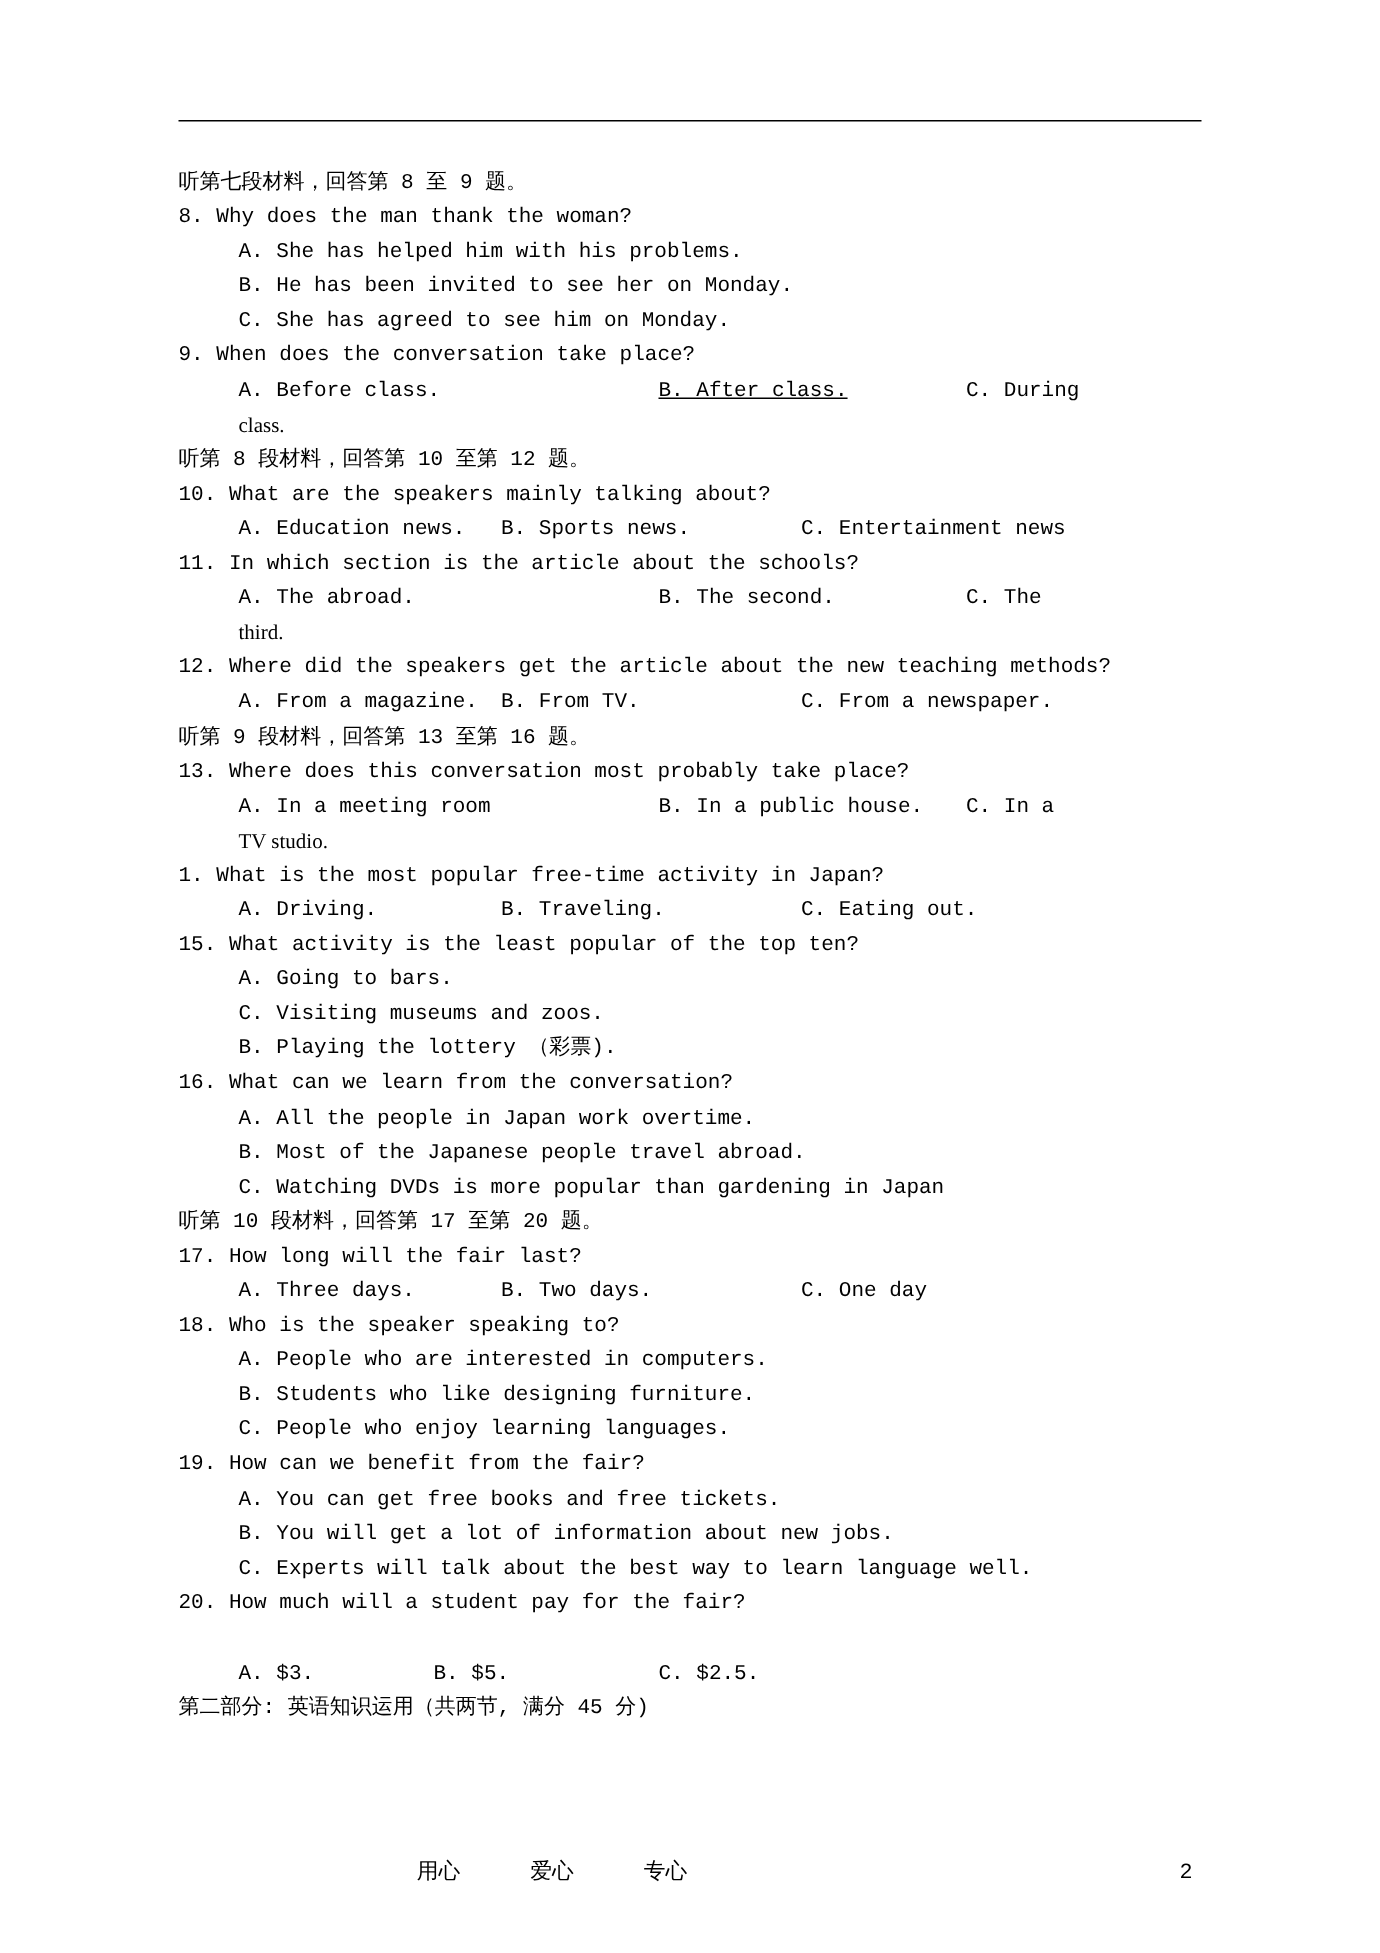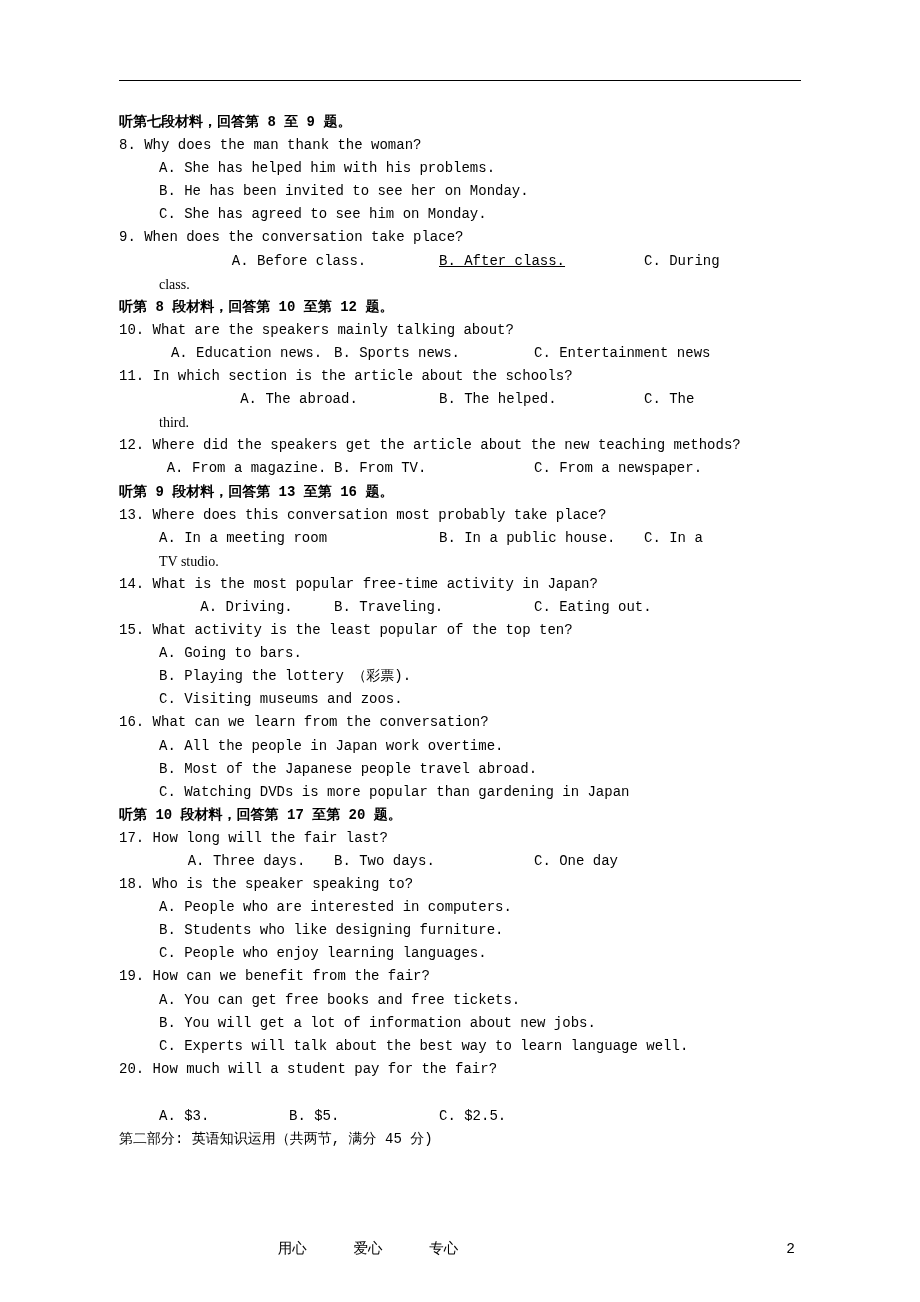--- a/index.html
+++ b/index.html
@@ -13,32 +13,32 @@
       line-height: 1.65;
       padding: 80px 119px 0 119px;
       position: relative;
     }
     .divider {
       border-top: 1px solid #000000;
       margin-bottom: 30px;
       width: 100%;
     }
     .content { padding-left: 0; }
-    .group-header { margin-bottom: 0; font-weight: bold; }
+    .group-header { margin-bottom: 0; }
     .question-text { margin-bottom: 0; }
     .options-line {
       padding-left: 40px;
       margin-bottom: 0;
       display: block;
     }
     .option-single {
       padding-left: 40px;
       margin-bottom: 0;
     }
-    .option-a { display: inline-block; min-width: 175px; text-align: center; }
+    .option-a { display: inline-block; min-width: 175px; }
     .option-b { display: inline-block; min-width: 200px; }
     .option-c { display: inline-block; }
     .opt-spaced-a { display: inline-block; min-width: 280px; }
     .opt-spaced-b { display: inline-block; min-width: 205px; }
     .opt-spaced-c { display: inline-block; }
     .trailing-wrap {
       padding-left: 40px;
       font-family: Liberation Serif, serif;
     }
     .section-header { margin-top: 0; }
@@ -73,34 +73,34 @@
     <div class="option-single">A. She has helped him with his problems.</div>
     <div class="option-single">B. He has been invited to see her on Monday.</div>
     <div class="option-single">C. She has agreed to see him on Monday.</div>
     <div class="question-text">9. When does the conversation take place?</div>
     <div class="options-line"><span class="option-a" style="min-width: 280px;">A. Before class.</span><span class="option-b" style="min-width: 205px; text-decoration: underline;">B. After class.</span><span class="option-c">C. During</span></div>
     <div class="trailing-wrap">class.</div>
     <div class="group-header">听第 8 段材料，回答第 10 至第 12 题。</div>
     <div class="question-text">10. What are the speakers mainly talking about?</div>
     <div class="options-line"><span class="option-a">A. Education news.</span><span class="option-b">B. Sports news.</span><span class="option-c">C. Entertainment news</span></div>
     <div class="question-text">11. In which section is the article about the schools?</div>
-    <div class="options-line"><span class="option-a" style="min-width: 280px;">A. The abroad.</span><span class="option-b" style="min-width: 205px;">B. The helped.</span><span class="option-c">C. The</span></div>
+    <div class="options-line"><span class="option-a" style="min-width: 280px;">A. The abroad.</span><span class="option-b" style="min-width: 205px;">B. The second.</span><span class="option-c">C. The</span></div>
     <div class="trailing-wrap">third.</div>
     <div class="question-text">12. Where did the speakers get the article about the new teaching methods?</div>
     <div class="options-line"><span class="option-a">A. From a magazine.</span><span class="option-b">B. From TV.</span><span class="option-c">C. From a newspaper.</span></div>
     <div class="group-header">听第 9 段材料，回答第 13 至第 16 题。</div>
     <div class="question-text">13. Where does this conversation most probably take place?</div>
     <div class="options-line"><span class="opt-spaced-a">A. In a meeting room</span><span class="opt-spaced-b">B. In a public house.</span><span class="opt-spaced-c">C. In a</span></div>
     <div class="trailing-wrap">TV studio.</div>
-    <div class="question-text">14. What is the most popular free-time activity in Japan?</div>
+    <div class="question-text">1. What is the most popular free-time activity in Japan?</div>
     <div class="options-line"><span class="option-a">A. Driving.</span><span class="option-b">B. Traveling.</span><span class="option-c">C. Eating out.</span></div>
     <div class="question-text">15. What activity is the least popular of the top ten?</div>
     <div class="option-single">A. Going to bars.</div>
+    <div class="option-single">C. Visiting museums and zoos.</div>
     <div class="option-single">B. Playing the lottery （彩票).</div>
-    <div class="option-single">C. Visiting museums and zoos.</div>
     <div class="question-text">16. What can we learn from the conversation?</div>
     <div class="option-single">A. All the people in Japan work overtime.</div>
     <div class="option-single">B. Most of the Japanese people travel abroad.</div>
     <div class="option-single">C. Watching DVDs is more popular than gardening in Japan</div>
     <div class="group-header">听第 10 段材料，回答第 17 至第 20 题。</div>
     <div class="question-text">17. How long will the fair last?</div>
     <div class="options-line"><span class="option-a">A. Three days.</span><span class="option-b">B. Two days.</span><span class="option-c">C. One day</span></div>
     <div class="question-text">18. Who is the speaker speaking to?</div>
     <div class="option-single">A. People who are interested in computers.</div>
     <div class="option-single">B. Students who like designing furniture.</div>

